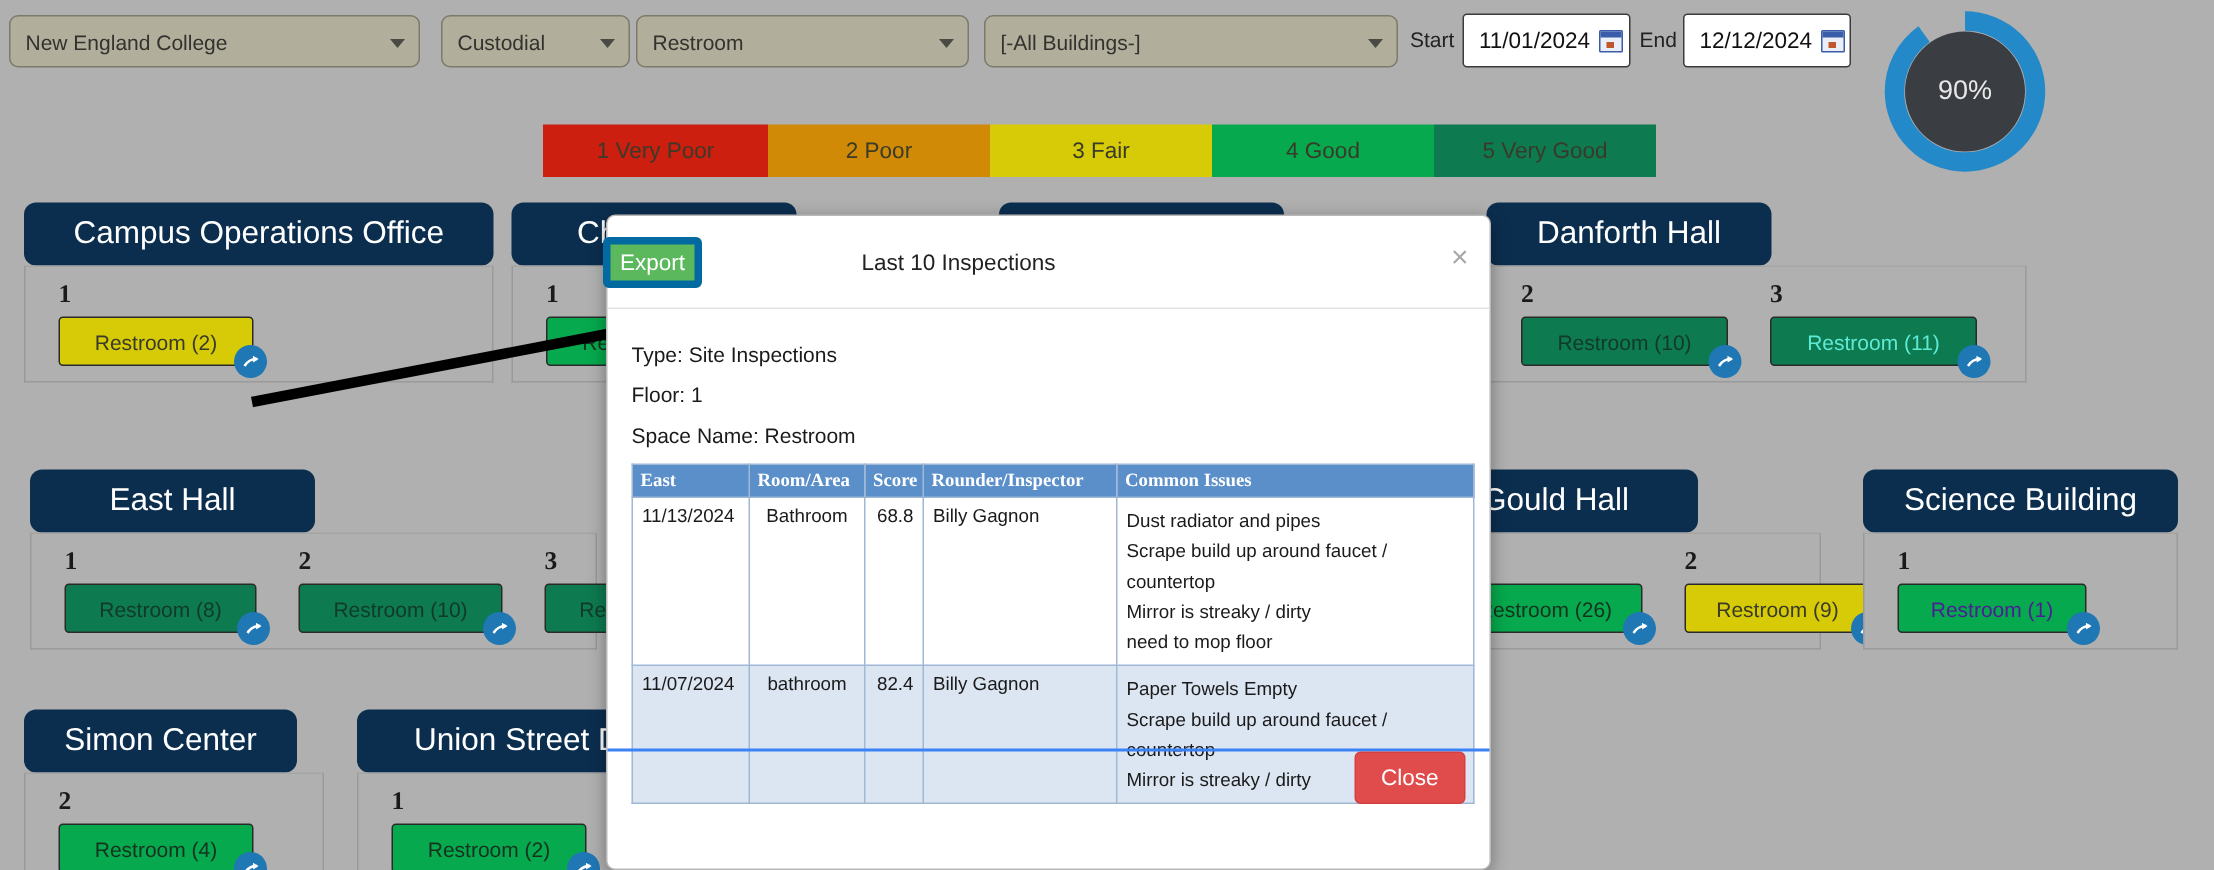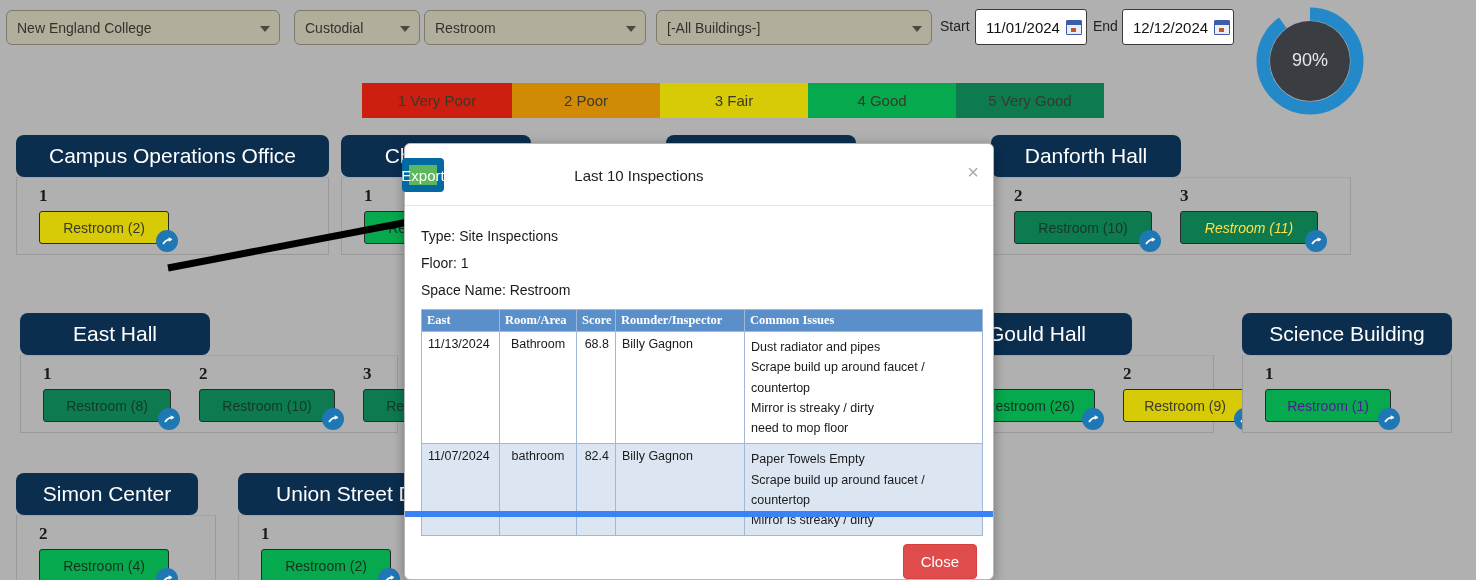--- a/index.html
+++ b/index.html
@@ -185,23 +185,23 @@
     display: flex; align-items: center;
   }
   .modal-title {
     position: absolute; left: 0; right: 0; top: 23px;
     text-align: center;
     font-size: 15px; color: #222;
     padding-right: 120px;
   }
   .btn-export {
     position: absolute; left: 402px; top: 158px;
-    width: 42px; height: 34px;
+    width: 66px; height: 34px;
     background: #5cb85c;
-    border: 7px solid #0369a1;
+    border: 5px solid #0369a1;
     border-radius: 4px;
     color: #fff; font-size: 15px;
     display: flex; align-items: center; justify-content: center;
   }
   .btn-close-x {
     position: absolute; right: 14px; top: 18px;
     font-size: 20px; color: #a8a8a8;
     line-height: 1;
   }
   .modal-body {
@@ -241,23 +241,23 @@
   table.insp td.c-score { width: 39px; text-align: right; }
   table.insp td.c-insp  { width: 129px; }
   th.h-date  { width: 78px; }
   th.h-room  { width: 77px; }
   th.h-score { width: 39px; }
   th.h-insp  { width: 129px; }
   .issue-line { line-height: 1.62; }
 
   .modal-foot {
     position: absolute; left: 0; right: 0; bottom: 0;
-    height: 68px;
-    border-top: 6px solid #3b82f6;
-    display: flex; align-items: flex-end; justify-content: flex-end;
+    height: 80px;
+    border-top: 2px solid #3b82f6;
+    display: flex; align-items: flex-start; justify-content: flex-end;
     padding-right: 16px;
   }
   .btn-close {
     background: #e04b4b;
     border: 1px solid #d43f3f;
     border-radius: 4px;
     color: #fff;
     font-size: 15px;
     padding: 8px 17px;
   }
@@ -410,21 +410,21 @@
               <span class="badge">
                 <svg width="13" height="13" viewBox="0 0 13 13">
                   <path d="M2 9 C4.5 5.2 7.6 4.2 10.4 4.4" stroke="#fff" stroke-width="1.7" fill="none"></path>
                   <path d="M7.6 2.2 L11.4 4.4 L7.8 6.7 z" fill="#fff"></path>
                 </svg>
               </span>
             </div>
           </div>
           <div class="floor-col">
             <div class="floor-num">3</div>
-            <div class="chip" style="background: rgb(13, 122, 80); color: #fde047; width: 138px; font-style: italic;">
+            <div class="chip" style="background: rgb(13, 122, 80); color: #5eead4; width: 138px;">
               <span>Restroom (11)</span>
               <span class="badge">
                 <svg width="13" height="13" viewBox="0 0 13 13">
                   <path d="M2 9 C4.5 5.2 7.6 4.2 10.4 4.4" stroke="#fff" stroke-width="1.7" fill="none"></path>
                   <path d="M7.6 2.2 L11.4 4.4 L7.8 6.7 z" fill="#fff"></path>
                 </svg>
               </span>
             </div>
           </div>
         </div>

